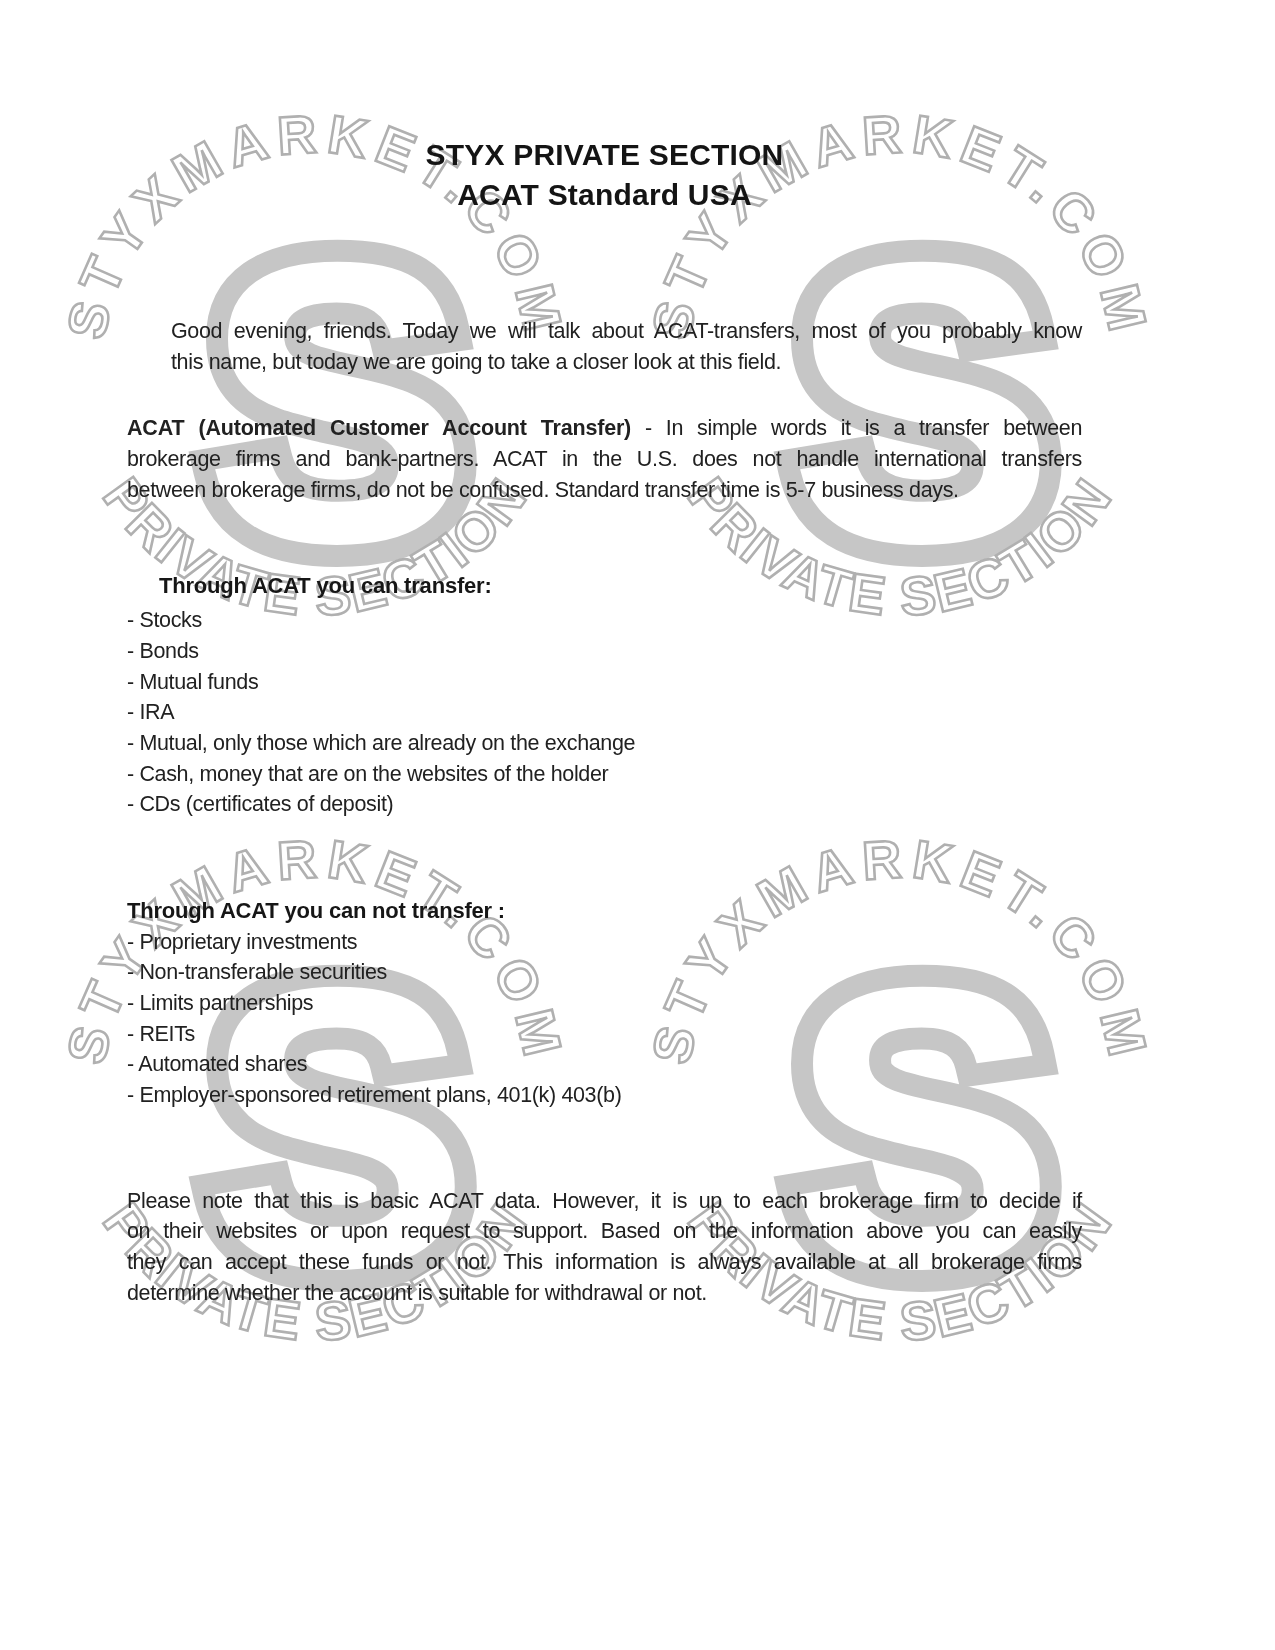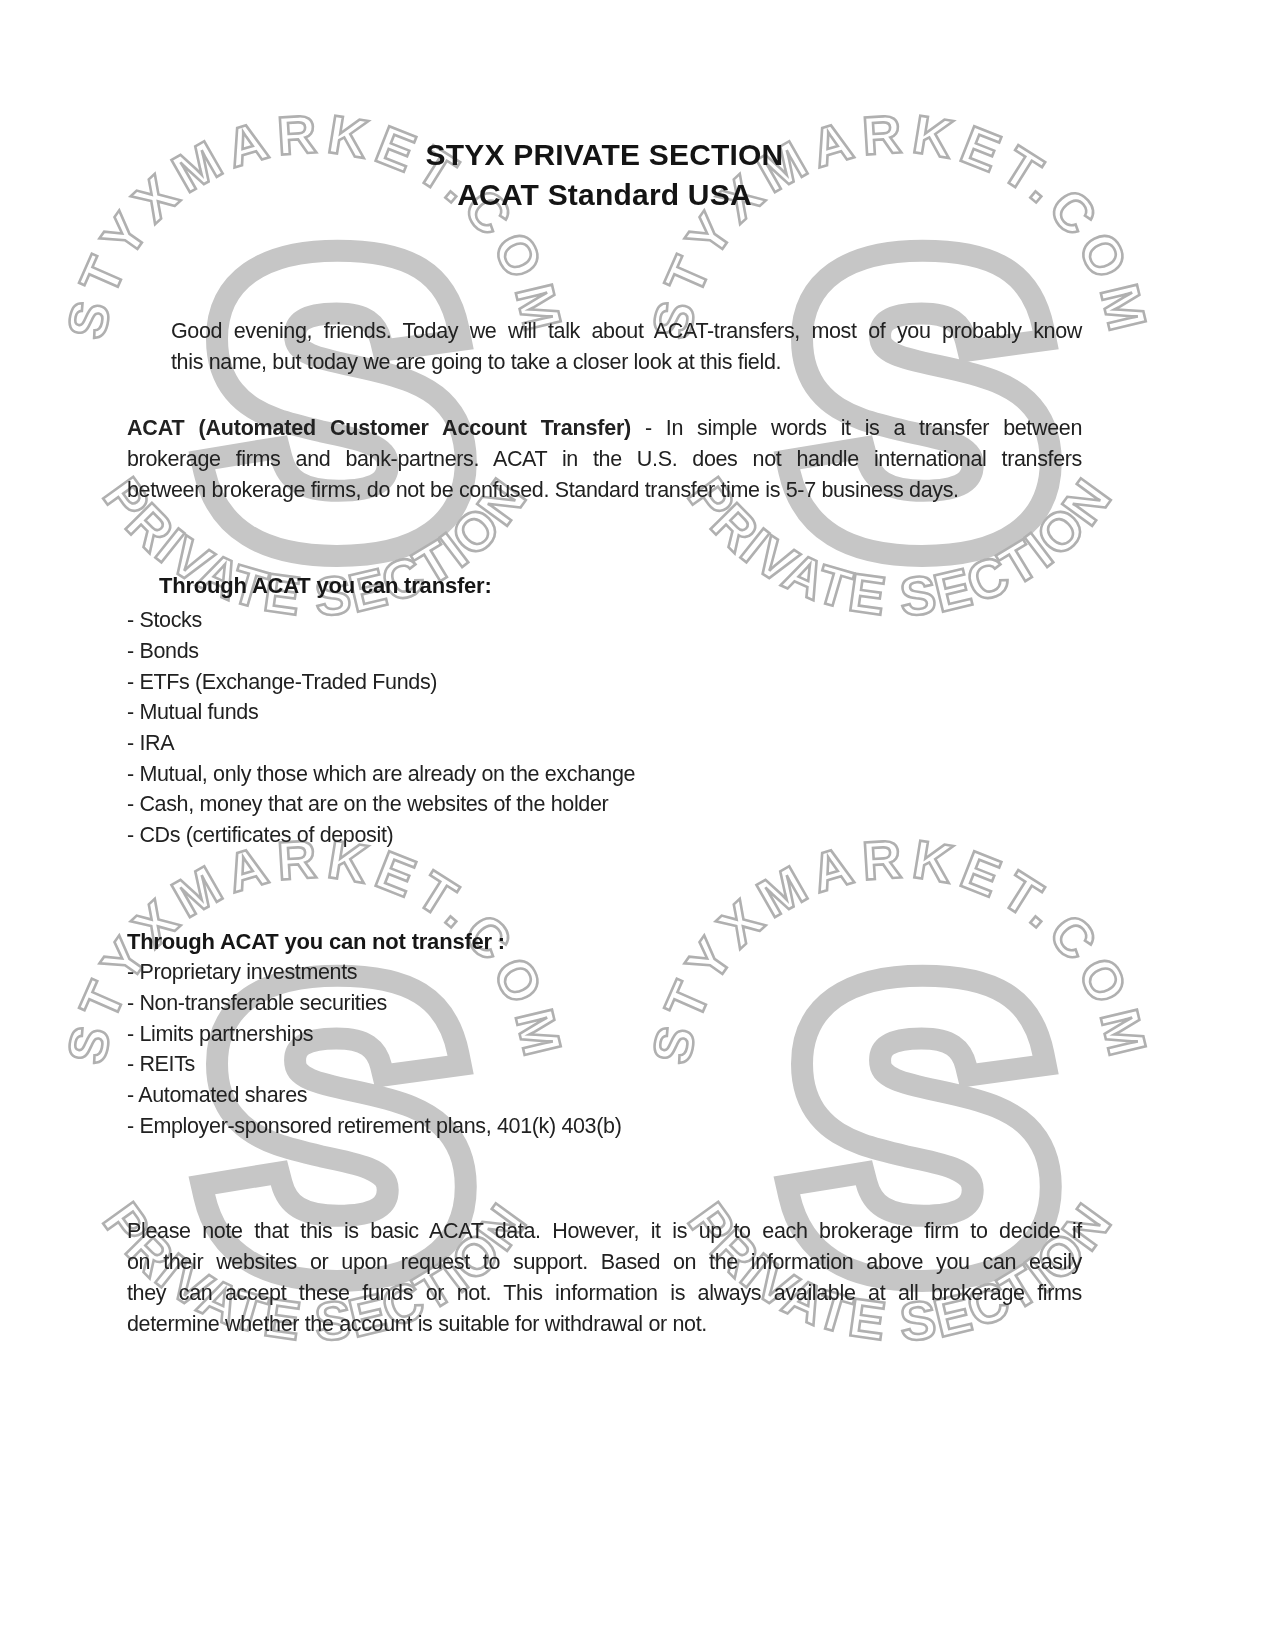--- a/index.html
+++ b/index.html
@@ -137,21 +137,20 @@
         <div class="line"><span class="b">ACAT (Automated Customer Account Transfer)</span> - In simple words it is a transfer between</div>
         <div class="line">brokerage firms and bank-partners. ACAT in the U.S. does not handle international transfers</div>
         <div class="line last">between brokerage firms, do not be confused. Standard transfer time is 5-7 business days.</div>
       </div>
 
     <h2 class="subheading" id="transfer-heading">Through ACAT you can transfer:</h2>
 
     <div class="bullet-list" id="transfer-list">
         <div class="item">- Stocks</div>
         <div class="item">- Bonds</div>
-        <div class="item">- ETFs (Exchange-Traded Funds)</div>
         <div class="item">- Mutual funds</div>
         <div class="item">- IRA</div>
         <div class="item">- Mutual, only those which are already on the exchange</div>
         <div class="item">- Cash, money that are on the websites of the holder</div>
         <div class="item">- CDs (certificates of deposit)</div>
       </div>
 
     <h2 class="subheading" id="no-transfer-heading">Through ACAT you can not transfer :</h2>
 
     <div class="bullet-list" id="no-transfer-list">

